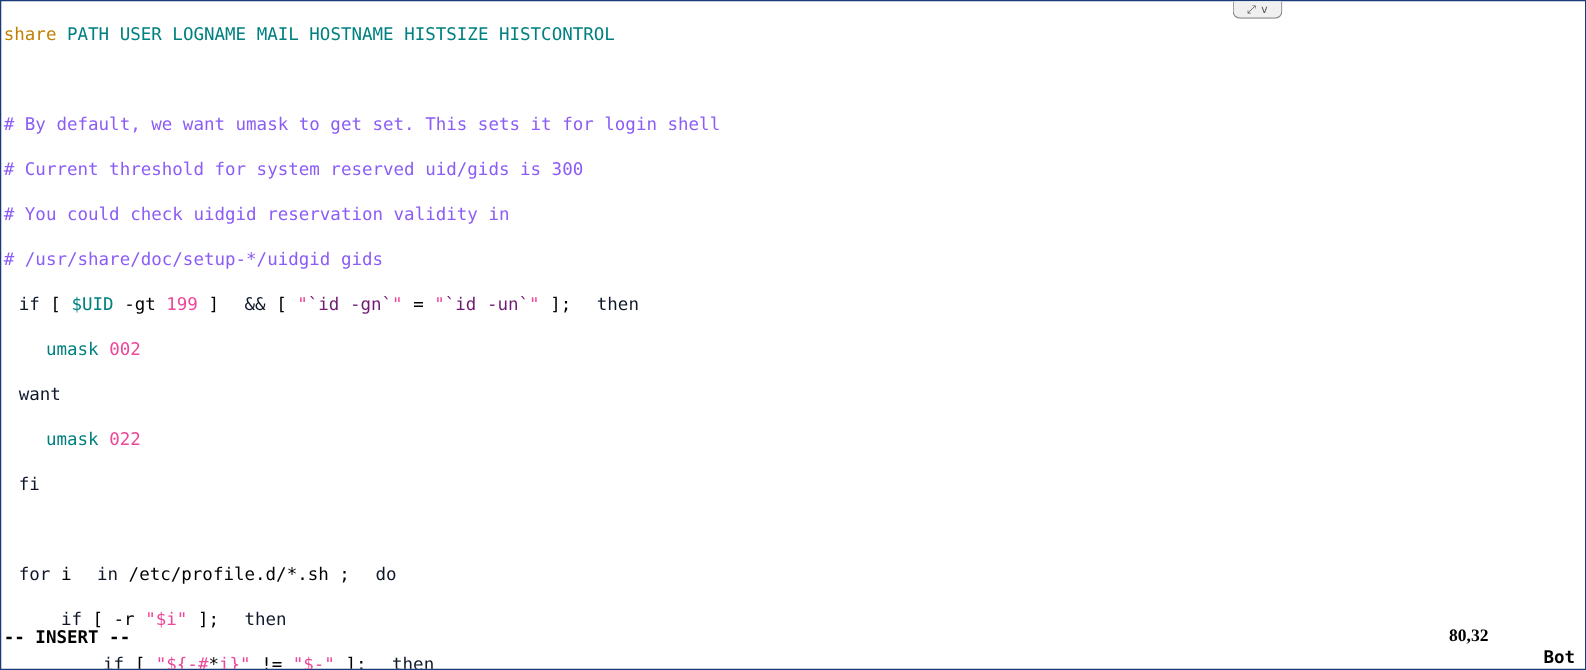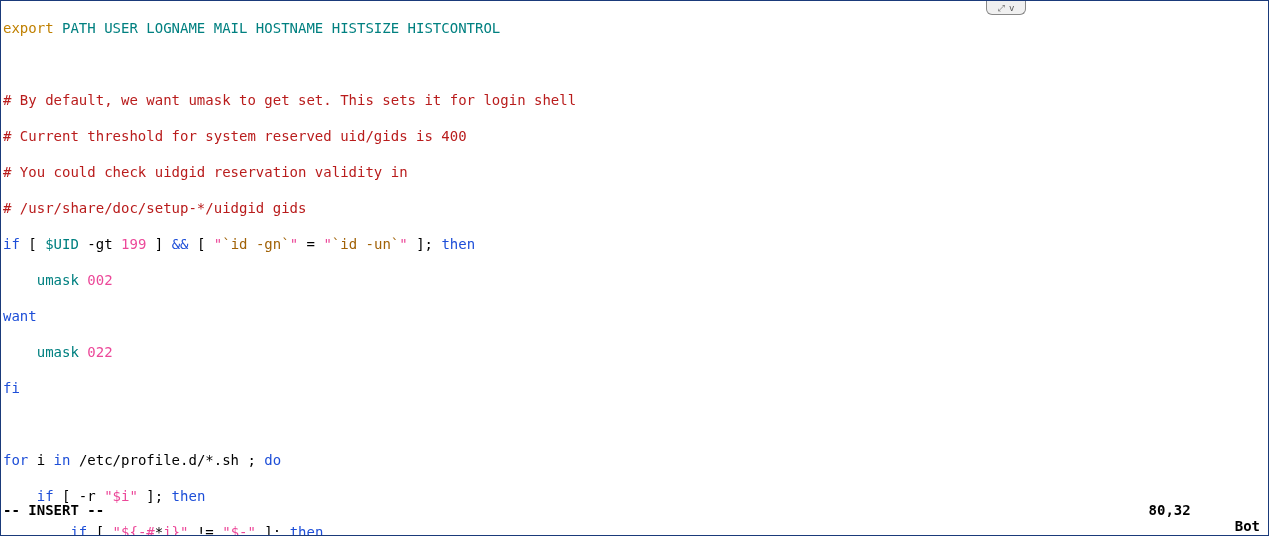--- a/index.html
+++ b/index.html
@@ -14,36 +14,36 @@
     border: 1px solid #1a3a7a;
     position: relative;
     overflow: hidden;
   }
   .editor {
     padding: 0 2px;
     white-space: pre;
   }
   .orange { color: #c08000; }
   .teal { color: #008080; }
-  .olive { color: #1d4ed8; }
+  .olive { color: #0f172a; margin-left: 12px; }
   .darkred { color: #ec4899; }
-  .magenta { color: #a16207; }
-  .blue { color: #b91c1c; }
+  .magenta { color: #701a75; }
+  .blue { color: #8b5cf6; }
   .statusbar {
     position: absolute;
     bottom: 0;
     left: 0;
     right: 0;
     display: flex;
     padding: 0 2px;
     font-weight: bold;
   }
   .status-left { flex: 0 0 auto; }
   .status-mid { flex: 1 1 auto; }
-  .status-pos { flex: 0 0 auto; padding-right: 44px; }
+  .status-pos { flex: 0 0 auto; padding-right: 44px; font-family: Liberation Serif, serif; }
   .status-scroll { flex: 0 0 auto; padding-right: 6px; margin-top: 16px; }
   .toolbar-remnant {
     position: absolute;
     top: 0;
     right: 242px;
     width: 40px;
     height: 14px;
     border: 1px solid #888;
     border-top: none;
     border-radius: 0 0 6px 6px;
@@ -58,24 +58,24 @@
 </style>
 </head>
 <body>
 
 <div class="toolbar-remnant">
   <span>⤢</span>
   <span>v</span>
 </div>
 
 <div class="editor">
-<div><span class="orange">export</span><span class="teal"> PATH USER LOGNAME MAIL HOSTNAME HISTSIZE HISTCONTROL</span></div>
+<div><span class="orange">share</span><span class="teal"> PATH USER LOGNAME MAIL HOSTNAME HISTSIZE HISTCONTROL</span></div>
 <div>&nbsp;</div>
 <div><span class="blue"># By default, we want umask to get set. This sets it for login shell</span></div>
-<div><span class="blue"># Current threshold for system reserved uid/gids is 400</span></div>
+<div><span class="blue"># Current threshold for system reserved uid/gids is 300</span></div>
 <div><span class="blue"># You could check uidgid reservation validity in</span></div>
 <div><span class="blue"># /usr/share/doc/setup-*/uidgid gids</span></div>
 <div><span class="olive">if</span><span> [ </span><span class="teal">$UID</span><span> -gt </span><span class="darkred">199</span><span> ] </span><span class="olive">&amp;&amp;</span><span> [ </span><span class="darkred">"</span><span class="magenta">`id -gn`</span><span class="darkred">"</span><span> = </span><span class="darkred">"</span><span class="magenta">`id -un`</span><span class="darkred">"</span><span> ]; </span><span class="olive">then</span></div>
 <div><span>    </span><span class="teal">umask</span><span> </span><span class="darkred">002</span></div>
 <div><span class="olive">want</span></div>
 <div><span>    </span><span class="teal">umask</span><span> </span><span class="darkred">022</span></div>
 <div><span class="olive">fi</span></div>
 <div>&nbsp;</div>
 <div><span class="olive">for</span><span> i </span><span class="olive">in</span><span> /etc/profile.d/*.sh ; </span><span class="olive">do</span></div>
 <div><span>    </span><span class="olive">if</span><span> [ -r </span><span class="darkred">"$i"</span><span> ]; </span><span class="olive">then</span></div>

